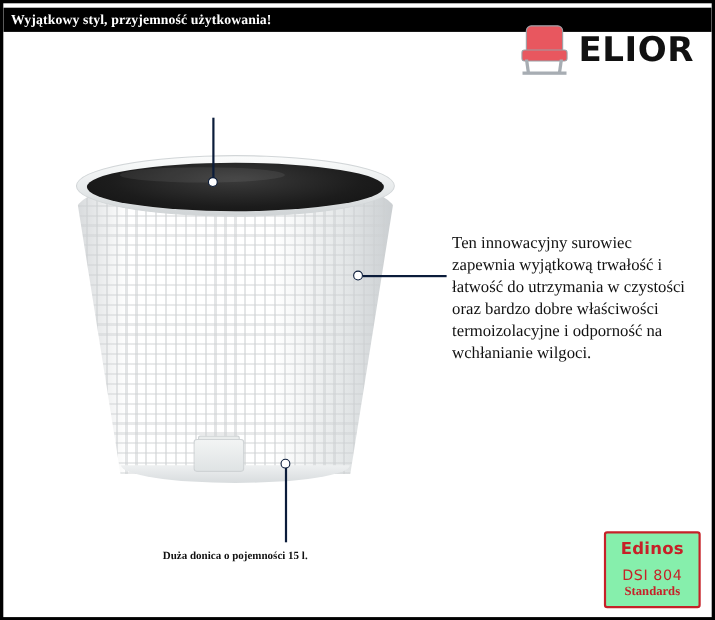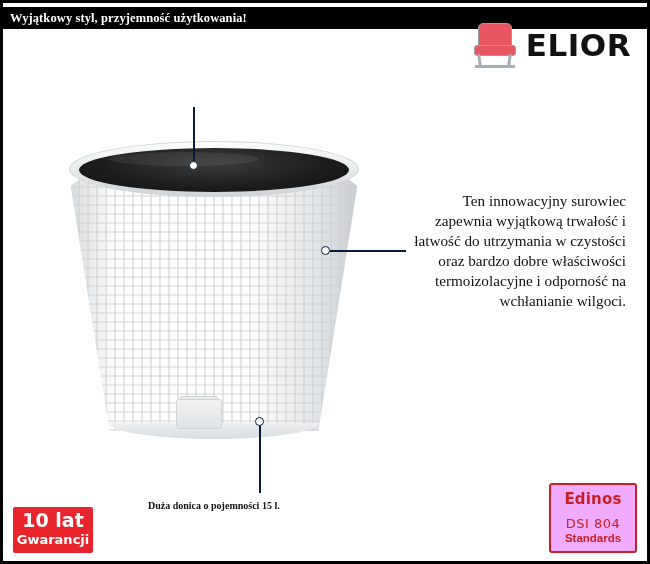--- a/index.html
+++ b/index.html
@@ -102,23 +102,22 @@
     line-height: 1.32;
     color: #111111;
   }
   #callout-top {
     left: 26px;
     top: 38px;
     width: 430px;
   }
   #callout-right {
     left: 408px;
-    top: 188px;
+    top: 208px;
     width: 215px;
-    text-align: right;
   }
   #callout-bottom {
     left: 145px;
     top: 496px;
     width: 330px;
     font-size: 10px;
     font-weight: bold;
   }
   
   .leader {
@@ -273,42 +272,42 @@
     line-height: 17px;
   }
   #edinos-badge {
     position: absolute;
     right: 10px;
     bottom: 8px;
     width: 88px;
     height: 70px;
     border: 2px solid #c62128;
     border-radius: 3px;
-    background: #f0abfc;
+    background: #86efac;
     box-sizing: border-box;
     text-align: center;
   }
   #edinos-name {
     font-family: "DejaVu Sans", sans-serif;
     font-size: 15px;
     font-weight: bold;
     color: #c62128;
     margin-top: 5px;
     letter-spacing: 0.2px;
   }
   #edinos-code {
     font-family: "DejaVu Sans", sans-serif;
     font-size: 13px;
     font-weight: normal;
     color: #c62128;
     margin-top: 8px;
     letter-spacing: 0.5px;
   }
   #edinos-std {
-    font-family: Liberation Sans, sans-serif;
+    font-family: Liberation Serif, serif;
     font-size: 11.5px;
     font-weight: bold;
     color: #c62128;
     margin-top: 1px;
   }
 </style>
 </head>
 <body>
 
 <div id="page">
@@ -341,24 +340,20 @@
 
   <div class="leader" id="leader-top-v"></div>
   <div class="dot" id="dot-top"></div>
 
   <div class="leader" id="leader-right-h"></div>
   <div class="dot" id="dot-right"></div>
 
   <div class="leader" id="leader-bottom-v"></div>
   <div class="dot" id="dot-bottom"></div>
 
-  <div id="warranty-badge">
-    <div id="warranty-years">10 lat</div>
-    <div id="warranty-label">Gwarancji</div>
-  </div>
 
   <div id="edinos-badge">
     <div id="edinos-name">Edinos</div>
     <div id="edinos-code">DSI 804</div>
     <div id="edinos-std">Standards</div>
   </div>
 
 </div>
 
 </body></html>

